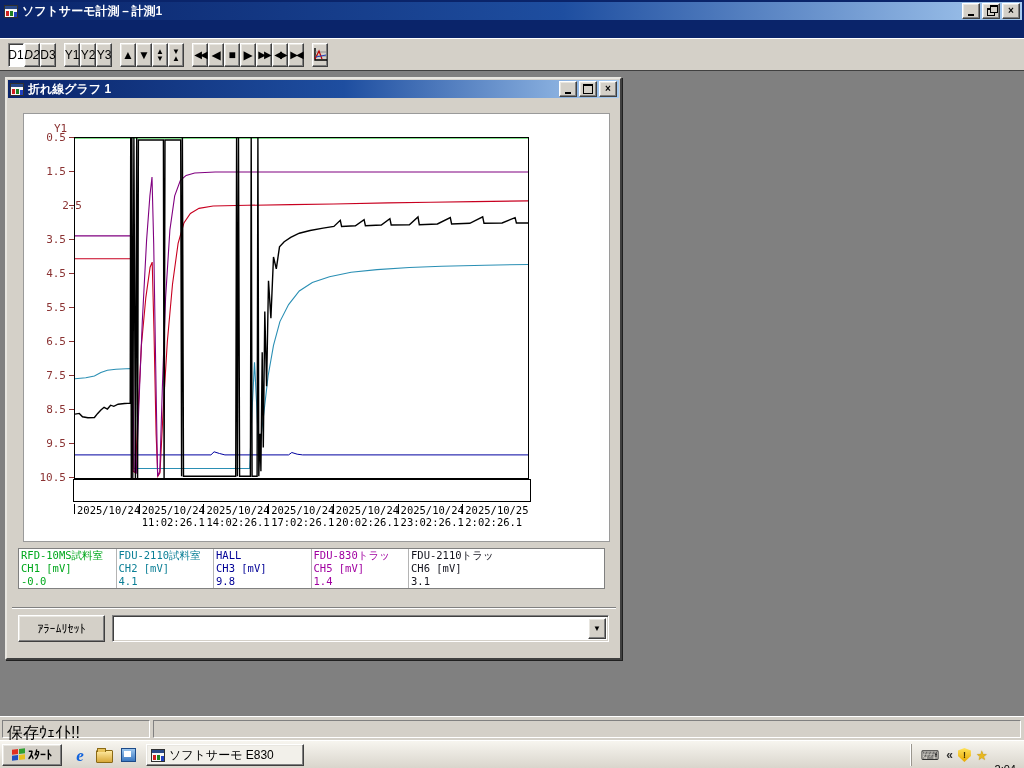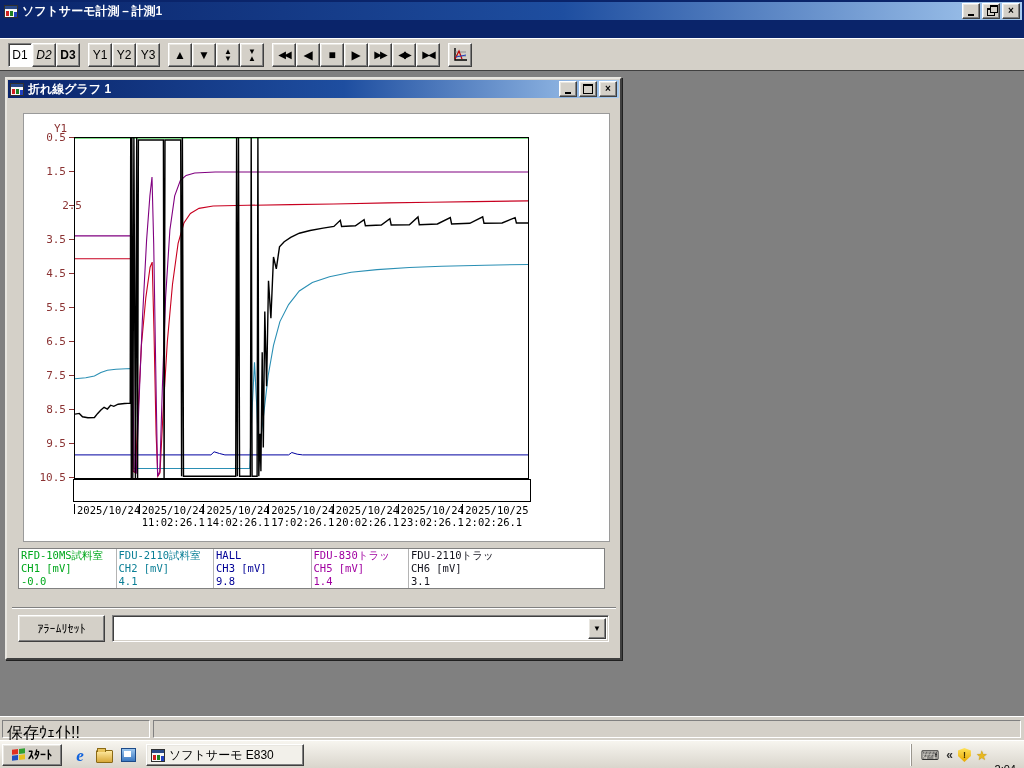--- a/index.html
+++ b/index.html
@@ -24,21 +24,21 @@
   .g-max{width:8px;height:7px;border:1px solid #000;border-top-width:2px;}
   .g-restore{width:6px;height:5px;border:1px solid #000;border-top-width:2px;position:relative;margin-top:2px;}
   .g-restore:before{content:"";position:absolute;left:2px;top:-5px;width:6px;height:5px;
     border:1px solid #000;border-top-width:2px;background:#d4d0c8;}
   .menubar{left:0;top:20px;width:1024px;height:18px;background:#d4d0c8;display:flex;align-items:center;padding-left:2px;box-sizing:border-box;}
   .menu-item{padding:1px 7px;color:#000;}
   .menu-item.disabled{color:#848484;text-shadow:1px 1px 0 #fff;}
   .toolbar{left:0;top:38px;width:1024px;height:32px;background:#d4d0c8;border-top:1px solid #fff;
     display:flex;align-items:center;padding-left:8px;box-sizing:border-box;}
   .tb-group{display:flex;margin-right:8px;}
-  .tbtn{width:24px;height:24px;display:flex;flex-direction:column;align-items:center;justify-content:center;
+  .tbtn{width:16px;height:24px;display:flex;flex-direction:column;align-items:center;justify-content:center;
     font-size:12px;font-weight:bold;color:#000;line-height:1;box-sizing:border-box;}
   .tbtn .sm{font-size:8px;line-height:7px;}
   .tbtn .pb{font-size:10px;letter-spacing:-2px;}
   
   .mdi{left:0;top:70px;width:1024px;height:646px;background:#808080;
     border-top:1px solid #404040;box-sizing:border-box;}
   
   .child{left:5px;top:6px;width:617px;height:583px;background:#d4d0c8;
     border:2px solid;border-color:#e8e6e0 #404040 #404040 #e8e6e0;box-sizing:border-box;
     box-shadow:1px 1px 0 #202020;}
@@ -125,21 +125,21 @@
         </span>
       <span class="tb-btn raised">×</span>
     </span>
   </div>
 
 
   <div class="abs toolbar">
     <div class="tb-group" id="group-d">
         <span class="tbtn pressed" style="font-weight: normal;">D1</span>
         <span class="tbtn raised" style="font-weight: normal; font-style: italic;">D2</span>
-        <span class="tbtn raised" style="font-weight: bold;">D3</span>
+        <span class="tbtn raised" style="font-weight: normal;">D3</span>
       </div>
     <div class="tb-group" id="group-y">
         <span class="tbtn raised" style="font-weight: normal;">Y1</span>
         <span class="tbtn raised" style="font-weight: normal;">Y2</span>
         <span class="tbtn raised" style="font-weight: normal;">Y3</span>
       </div>
     <div class="tb-group">
       <span class="tbtn raised">▲</span>
       <span class="tbtn raised">▼</span>
       <span class="tbtn raised">

